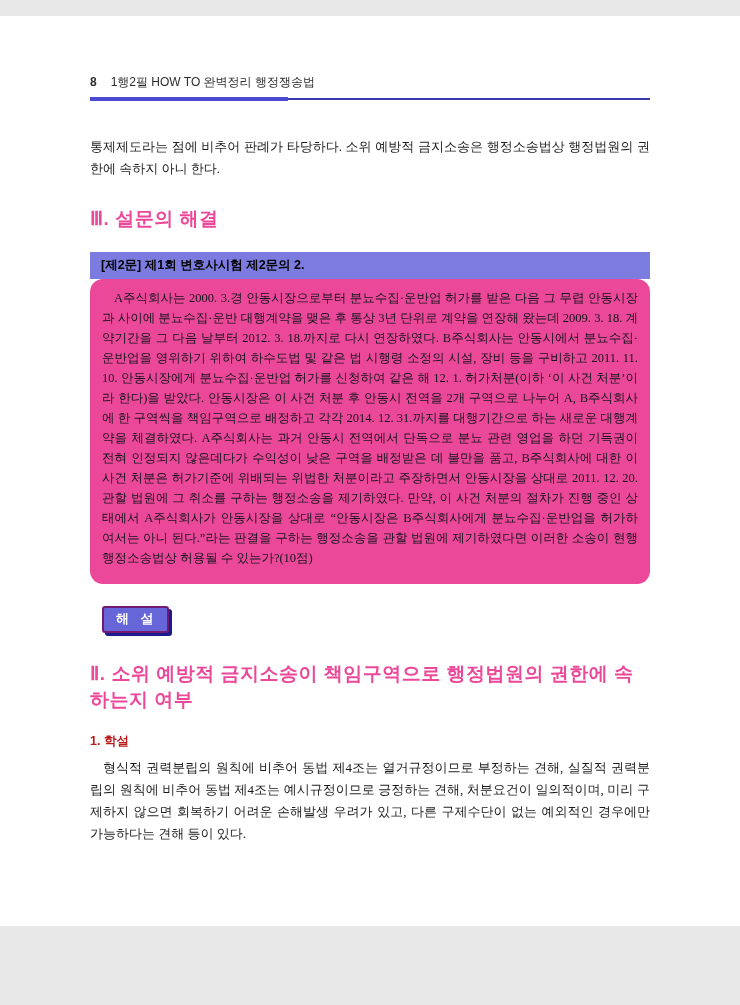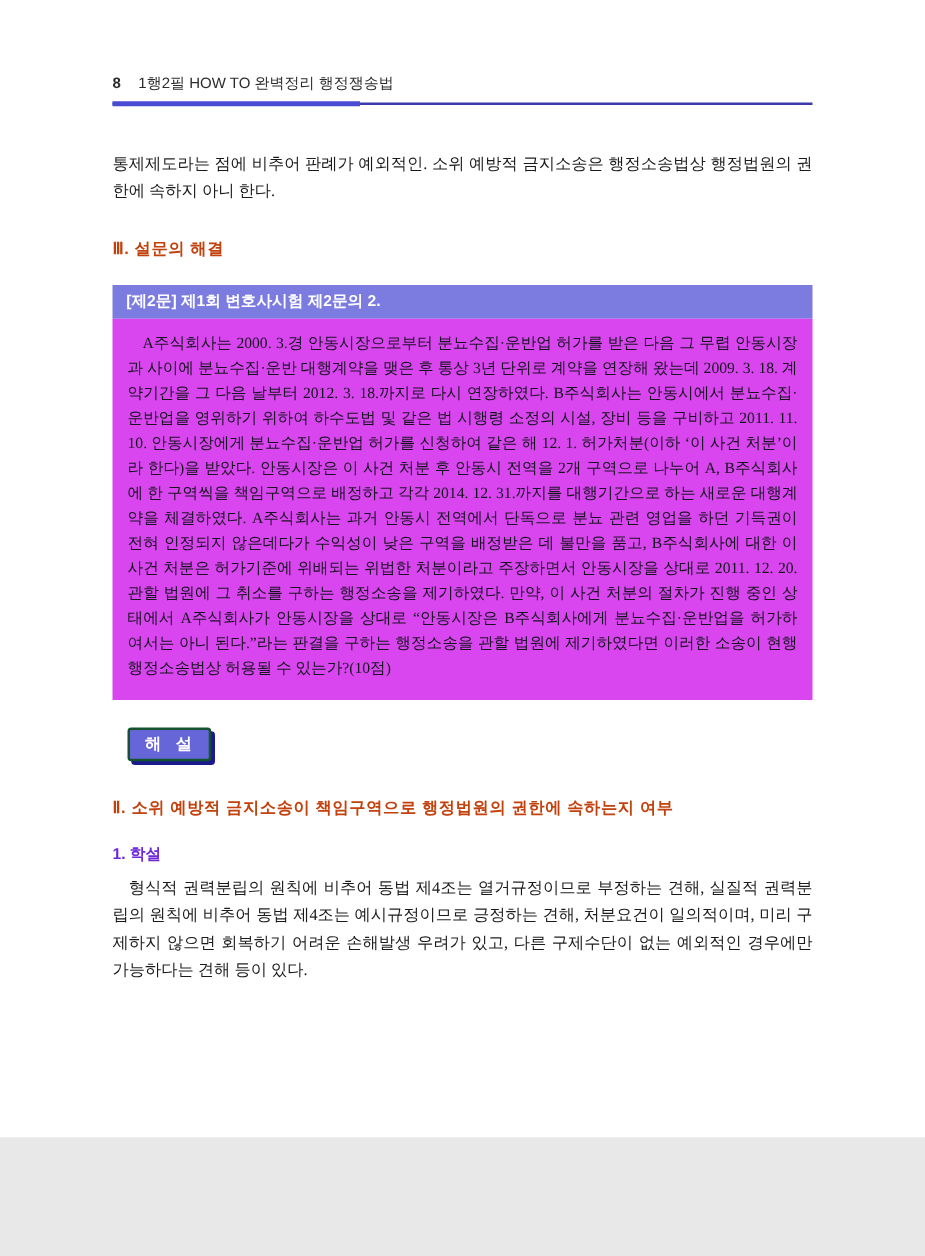--- a/index.html
+++ b/index.html
@@ -1,18 +1,18 @@
 <!DOCTYPE html>
 <html><head>
 <meta charset="utf-8">
 <style>
   html,body { margin:0; padding:0; background:#e8e8e8; }
   .page {
     width:740px; height:910px; box-sizing:border-box;
-    margin:0 auto; background:#ffffff; position:relative;
+    margin:16px auto; background:#ffffff; position:relative;
     padding:58px 90px 0 90px;
     font-family:"Liberation Serif", serif;
     color:#1a1a1a;
   }
   .page-header {
     font-family:"Liberation Sans", sans-serif;
     font-size:12px; color:#2b2b2b;
     padding-bottom:7px; position:relative;
     border-bottom:2px solid #3a3aae;
   }
@@ -21,65 +21,66 @@
     position:absolute; left:0; bottom:-3px;
     width:198px; height:4px; background:#4a4ad2;
   }
   .body-text {
     font-size:13px; line-height:22px; text-align:justify;
     margin:0 0 6px 0;
   }
   .indent { text-indent:13px; }
   .section-heading {
     font-family:"Liberation Sans", sans-serif;
-    color:#c2410c; font-size:13px; font-weight:bold;
+    color:#ec4899; font-size:19px; font-weight:bold;
     margin:26px 0 10px 0; letter-spacing:0.5px;
   }
   .sub-heading {
     font-family:"Liberation Sans", sans-serif;
-    color:#6d28d9; font-size:12.5px; font-weight:bold;
+    color:#b91c1c; font-size:12.5px; font-weight:bold;
     margin:20px 0 7px 0;
   }
   .first-para { margin-top:36px; }
   .qbox { margin:20px 0 12px 0; }
   .qbox-title {
-    background:#7c7ce0; color:#ffffff;
+    background:#7c7ce0; color:#000000;
     font-family:"Liberation Sans", sans-serif;
     font-size:12.5px; font-weight:bold;
     padding:5px 11px;
   }
   .qbox-body {
-    background:#d946ef; margin:0;
+    background:#ec4899; margin:0;
     padding:9px 12px 16px 12px;
     font-size:12.5px; line-height:20px;
     text-align:justify; text-indent:12px;
     color:#15151f;
+    border-radius:13px;
   }
   .badge {
     display:inline-block; margin:10px 0 2px 12px;
     background:#6666d8; color:#ffffff;
     font-family:"Liberation Sans", sans-serif;
     font-size:13px; font-weight:bold;
     letter-spacing:4px;
     padding:2px 9px 3px 12px;
-    border:2px solid #14532d; border-radius:3px;
+    border:2px solid #701a75; border-radius:3px;
     box-shadow:3px 3px 0 #1a1a8c;
   }
 </style>
 </head>
 <body>
 
 <div class="page">
 
   <div class="page-header">
     <span class="pgnum">8</span><span>1행2필 HOW TO 완벽정리 행정쟁송법</span>
     <div class="rule-accent"></div>
   </div>
 
-  <p class="body-text first-para">통제제도라는 점에 비추어 판례가 예외적인. 소위 예방적 금지소송은 행정소송법상 행정법원의 권한에 속하지 아니 한다.</p>
+  <p class="body-text first-para">통제제도라는 점에 비추어 판례가 타당하다. 소위 예방적 금지소송은 행정소송법상 행정법원의 권한에 속하지 아니 한다.</p>
 
   <h2 class="section-heading">Ⅲ. 설문의 해결</h2>
 
   <section class="qbox">
     <div class="qbox-title">[제2문] 제1회 변호사시험 제2문의 2.</div>
     <p class="qbox-body">A주식회사는 2000. 3.경 안동시장으로부터 분뇨수집·운반업 허가를 받은 다음 그 무렵 안동시장과 사이에 분뇨수집·운반 대행계약을 맺은 후 통상 3년 단위로 계약을 연장해 왔는데 2009. 3. 18. 계약기간을 그 다음 날부터 2012. 3. 18.까지로 다시 연장하였다. B주식회사는 안동시에서 분뇨수집·운반업을 영위하기 위하여 하수도법 및 같은 법 시행령 소정의 시설, 장비 등을 구비하고 2011. 11. 10. 안동시장에게 분뇨수집·운반업 허가를 신청하여 같은 해 12. 1. 허가처분(이하 ‘이 사건 처분’이라 한다)을 받았다. 안동시장은 이 사건 처분 후 안동시 전역을 2개 구역으로 나누어 A, B주식회사에 한 구역씩을 책임구역으로 배정하고 각각 2014. 12. 31.까지를 대행기간으로 하는 새로운 대행계약을 체결하였다. A주식회사는 과거 안동시 전역에서 단독으로 분뇨 관련 영업을 하던 기득권이 전혀 인정되지 않은데다가 수익성이 낮은 구역을 배정받은 데 불만을 품고, B주식회사에 대한 이 사건 처분은 허가기준에 위배되는 위법한 처분이라고 주장하면서 안동시장을 상대로 2011. 12. 20. 관할 법원에 그 취소를 구하는 행정소송을 제기하였다. 만약, 이 사건 처분의 절차가 진행 중인 상태에서 A주식회사가 안동시장을 상대로 “안동시장은 B주식회사에게 분뇨수집·운반업을 허가하여서는 아니 된다.”라는 판결을 구하는 행정소송을 관할 법원에 제기하였다면 이러한 소송이 현행 행정소송법상 허용될 수 있는가?(10점)</p>
   </section>
 
   <div class="badge">해 설</div>
 

